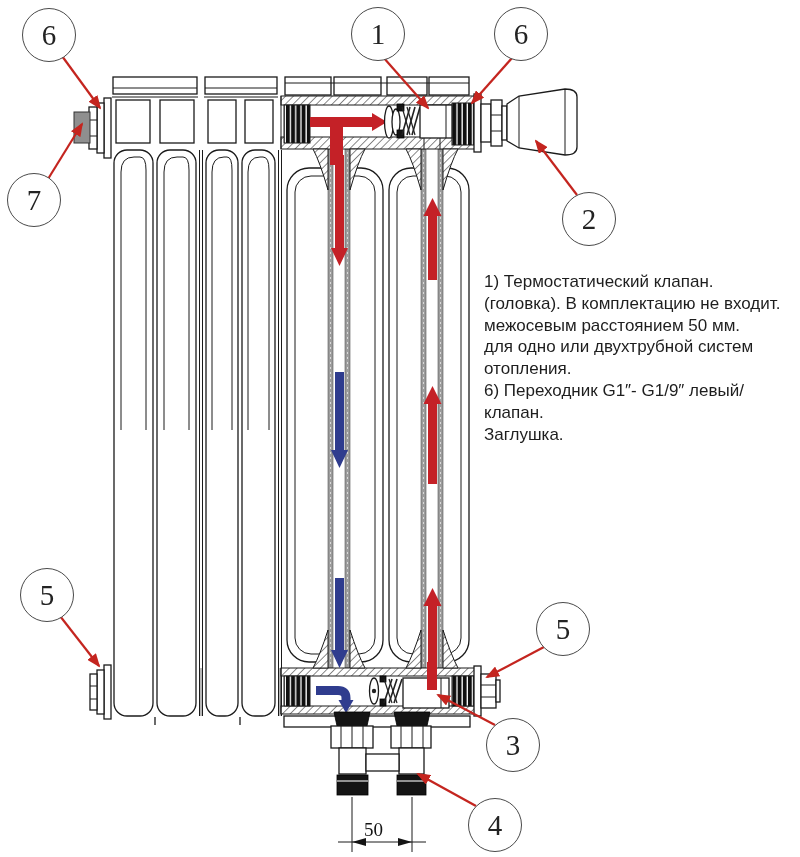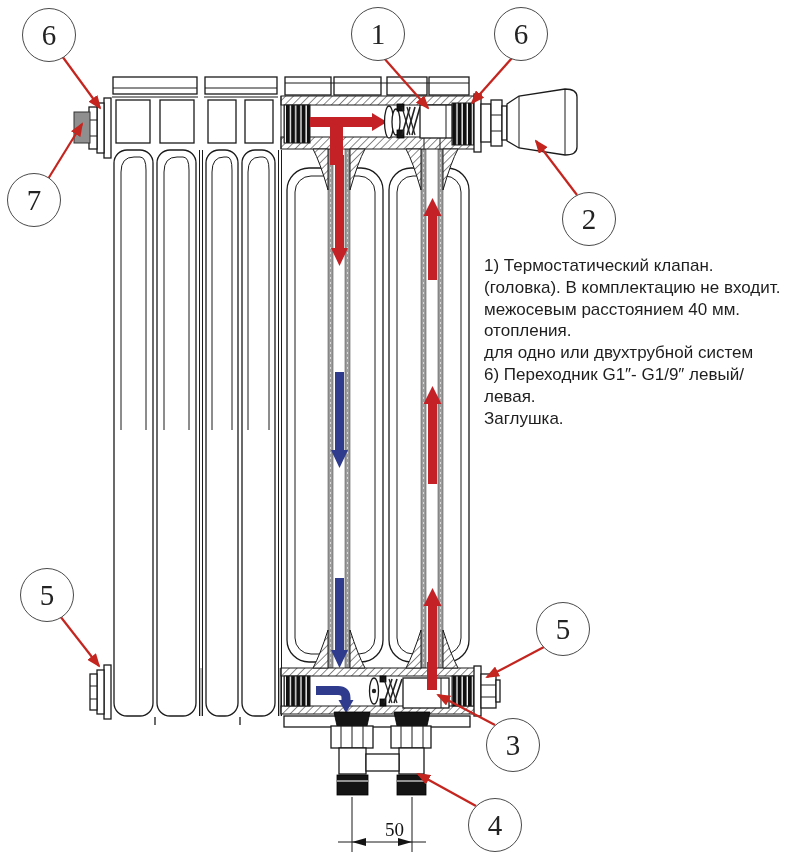--- a/index.html
+++ b/index.html
@@ -17,24 +17,24 @@
   .cold{fill:var(--cold-flow,#2f3c8e);}
   .cold-stroke{stroke:var(--cold-flow,#2f3c8e);fill:none;}
   .callout-arrow{stroke:var(--callout,#c4251f);stroke-width:2.2px;fill:none;}
   #ah path{fill:var(--callout,#c4251f);}
   .dimf{fill:#141414;}
   
   .callout{position:absolute;width:52px;height:52px;border:1.6px solid #4a4a4a;border-radius:50%;
            background:#fff;display:flex;align-items:center;justify-content:center;
            font-family:"Liberation Serif",serif;font-size:29px;color:#232323;z-index:3;}
   
-  .legend{position:absolute;left:484px;top:255px;width:312px;z-index:2;
+  .legend{position:absolute;left:484px;top:271px;width:312px;z-index:2;
           font-size:17px;line-height:21.8px;color:#1e1e1e;}
   .legend div{white-space:nowrap;}
-  .dim-label{position:absolute;left:364px;top:819px;width:40px;text-align:right;z-index:2;
+  .dim-label{position:absolute;left:364px;top:819px;width:40px;text-align:left;z-index:2;
              font-family:"Liberation Serif",serif;font-size:19px;color:#141414;}
 </style>
 </head>
 <body>
 
 <div class="stage">
 
 <svg width="800" height="857" viewBox="0 0 800 857">
   <defs>
     <pattern id="hatch" width="5.5" height="5.5" patternUnits="userSpaceOnUse" patternTransform="rotate(45)">
@@ -282,23 +282,23 @@
   <div class="callout" style="left:486px;top:718px">
       <span>3</span>
     </div>
   <div class="callout" style="left:468px;top:798px">
       <span>4</span>
     </div>
 
   <div class="legend">
     <div>1) Термостатический клапан.</div>
     <div>(головка). В комплектацию не входит.</div>
-    <div>межосевым расстоянием 40 мм.</div>
+    <div>межосевым расстоянием 50 мм.</div>
+    <div>для одно или двухтрубной систем</div>
     <div>отопления.</div>
-    <div>для одно или двухтрубной систем</div>
     <div>6) Переходник G1″- G1/9″ левый/</div>
-    <div>левая.</div>
+    <div>клапан.</div>
     <div>Заглушка.</div>
   </div>
 
   <div class="dim-label">50</div>
 
 </div>
 
 </body></html>

